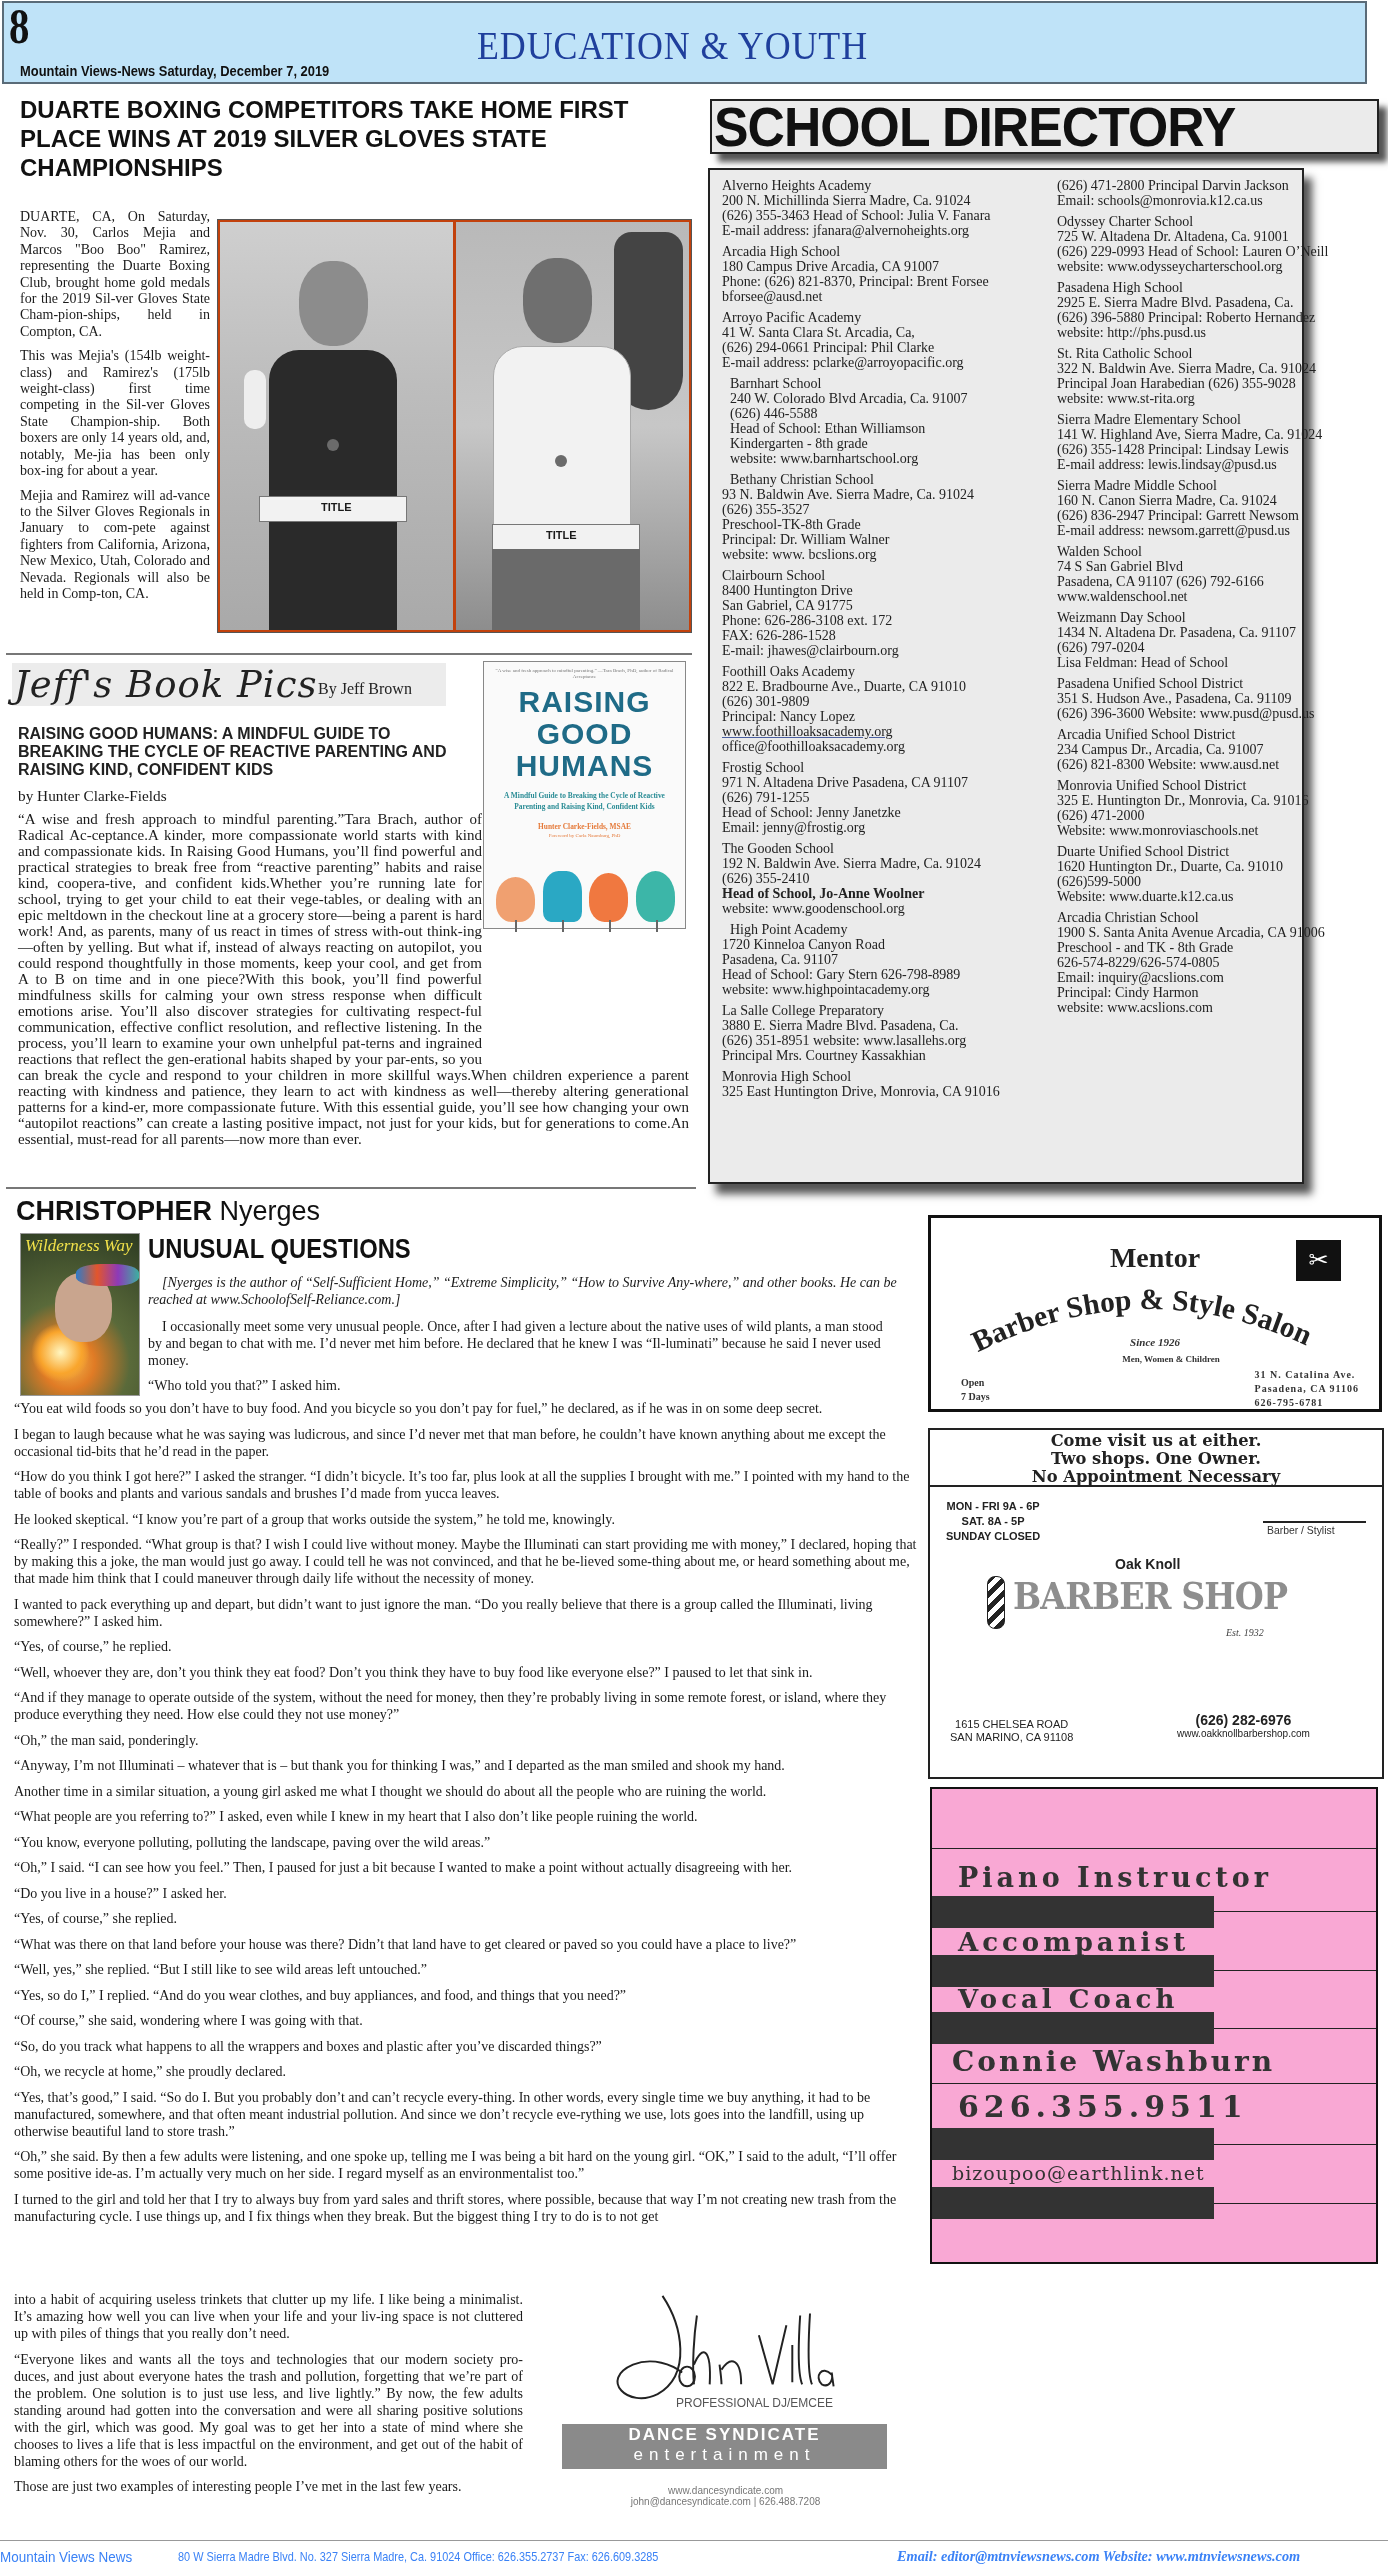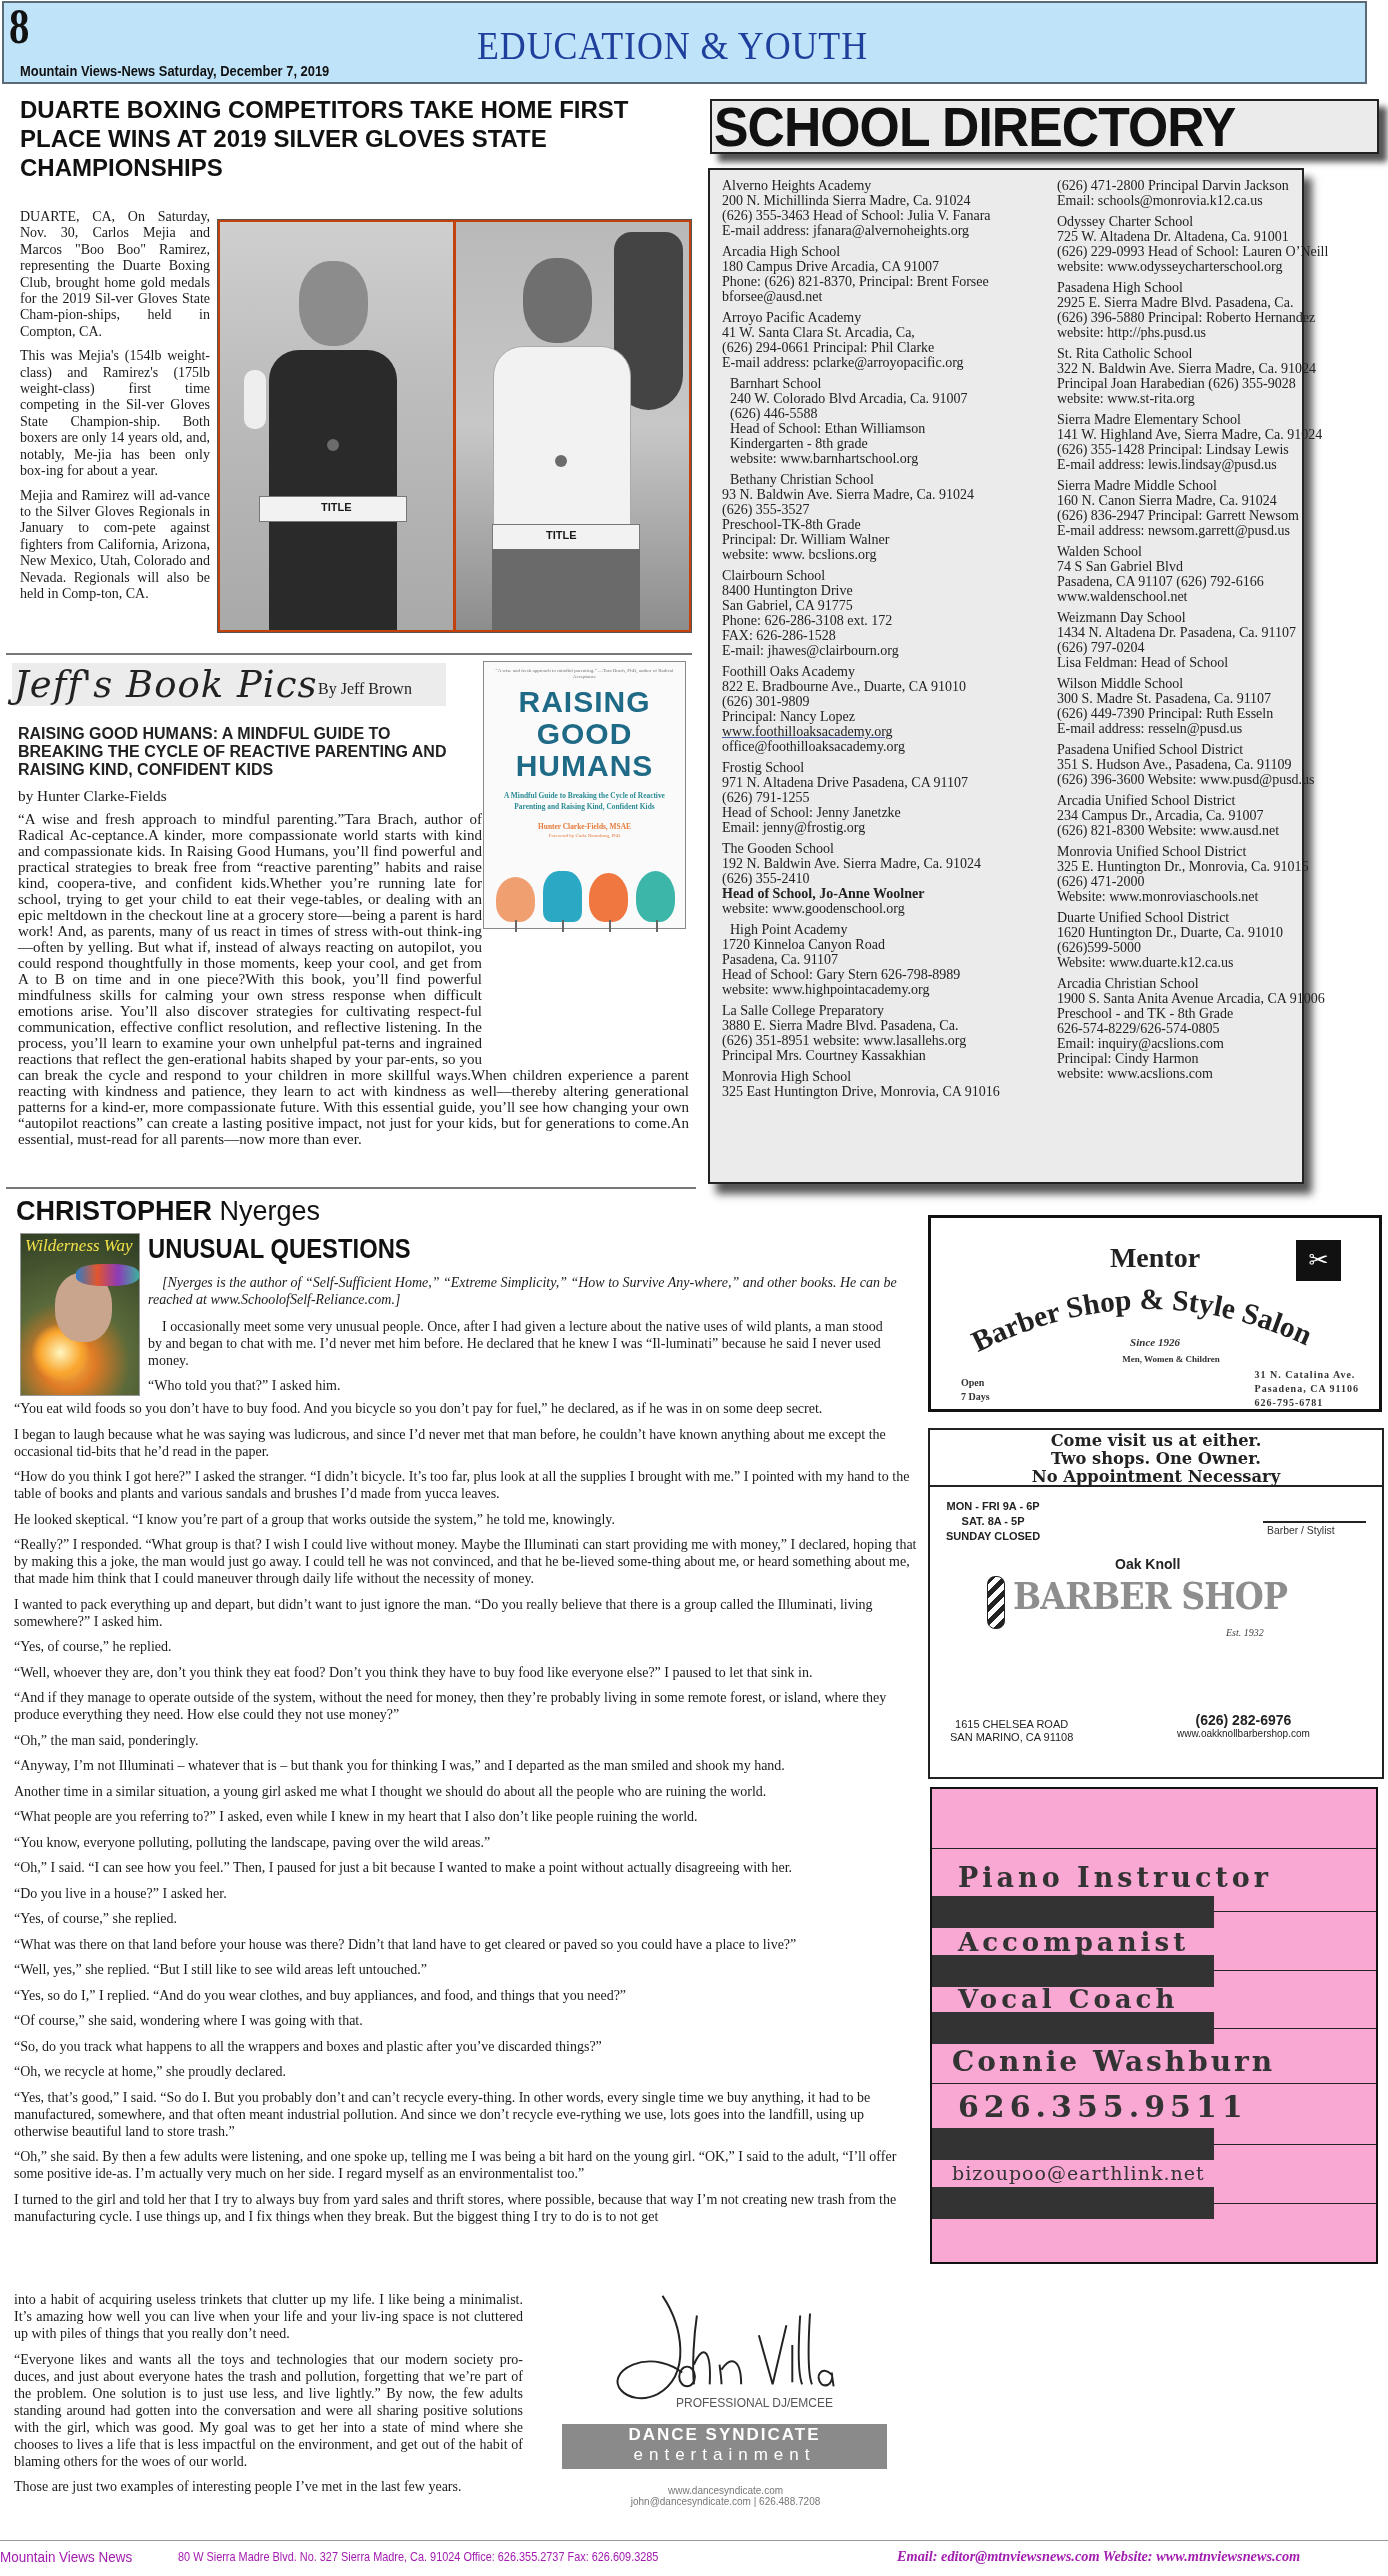--- a/index.html
+++ b/index.html
@@ -133,21 +133,21 @@
   .oak-phone .w { font-size: 10px; }
 
   
   .piano-ad { position: absolute; left: 930px; top: 1787px; width: 448px; height: 477px; border: 2px solid #111; background: #f9a8d4; overflow: hidden; }
   .piano-line { position: absolute; left: 0; width: 100%; height: 1px; background: #222; }
   .piano-key { position: absolute; left: 0; width: 282px; height: 32px; background: #333; }
   .piano-key-line { position: absolute; left: 282px; right: 0; height: 1px; background: #222; }
   .piano-text { position: absolute; left: 26px; font-family: "DejaVu Serif", serif; color: #333; letter-spacing: 4px; }
 
   
-  .footer { position: absolute; left: 0; top: 2548px; width: 1384px; height: 24px; font-family: "Liberation Sans", sans-serif; font-size: 14px; color: #a21caf; white-space: nowrap; }
+  .footer { position: absolute; left: 0; top: 2548px; width: 1384px; height: 24px; font-family: "Liberation Sans", sans-serif; font-size: 14px; color: #3b82f6; white-space: nowrap; }
   .footer .brand { position: absolute; left: 0; top: 0; font-size: 15.3px; transform: scaleX(0.88); transform-origin: left; }
   .footer .addr { position: absolute; left: 178px; top: 1px; font-size: 13.3px; transform: scaleX(0.82); transform-origin: left; }
   .footer .contact { position: absolute; left: 897px; top: 0; font-family: "Liberation Serif", serif; font-weight: bold; font-style: italic; font-size: 14.3px; }
 </style>
 </head>
 <body>
 
 <div class="masthead">
   <div class="page-num">8</div>
   <div class="section-title">EDUCATION &amp; YOUTH</div>
@@ -339,26 +339,20 @@
         <span class="line">Walden School</span>
         <span class="line">74 S San Gabriel Blvd</span>
         <span class="line">Pasadena, CA  91107  (626) 792-6166</span>
         <span class="line">www.waldenschool.net</span>
       </div>
       <div class="dir-entry">
         <span class="line">Weizmann Day School</span>
         <span class="line">1434 N. Altadena Dr. Pasadena, Ca. 91107</span>
         <span class="line">(626) 797-0204</span>
         <span class="line">Lisa Feldman: Head of School</span>
-      </div>
-      <div class="dir-entry">
-        <span class="line">Wilson Middle School</span>
-        <span class="line">300 S. Madre St.  Pasadena, Ca. 91107</span>
-        <span class="line">(626) 449-7390 Principal: Ruth Esseln</span>
-        <span class="line">E-mail address: resseln@pusd.us</span>
       </div>
       <div class="dir-entry">
         <span class="line">Pasadena Unified School District</span>
         <span class="line">351 S. Hudson Ave., Pasadena, Ca. 91109</span>
         <span class="line">(626) 396-3600  Website: www.pusd@pusd.us</span>
       </div>
       <div class="dir-entry">
         <span class="line">Arcadia Unified School District</span>
         <span class="line">234 Campus Dr., Arcadia, Ca.  91007</span>
         <span class="line">(626) 821-8300  Website: www.ausd.net</span>

